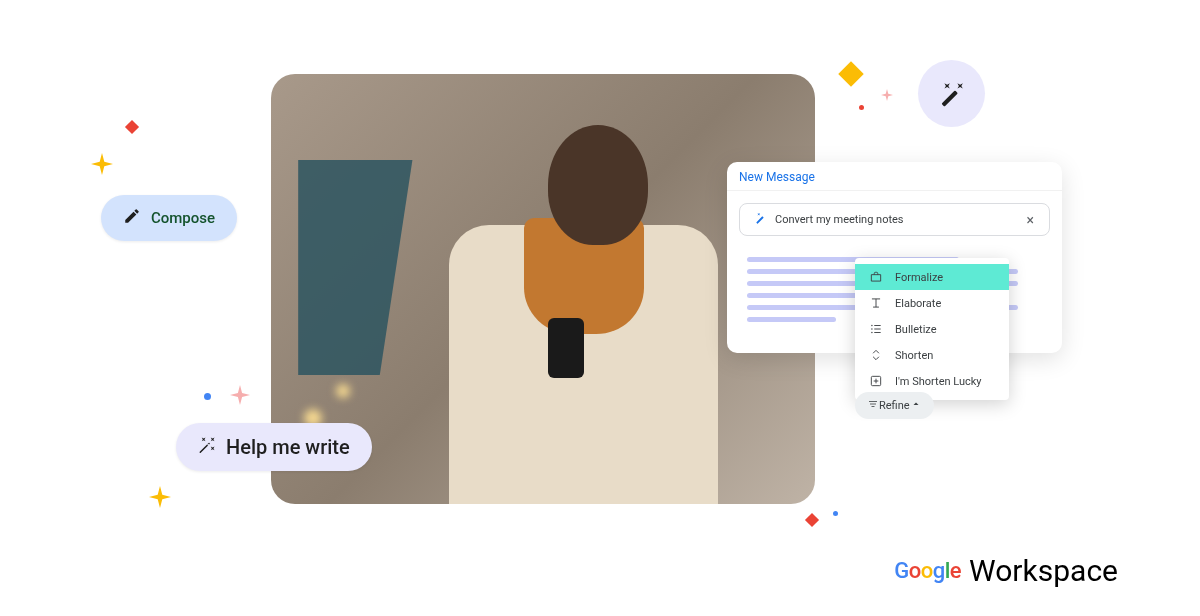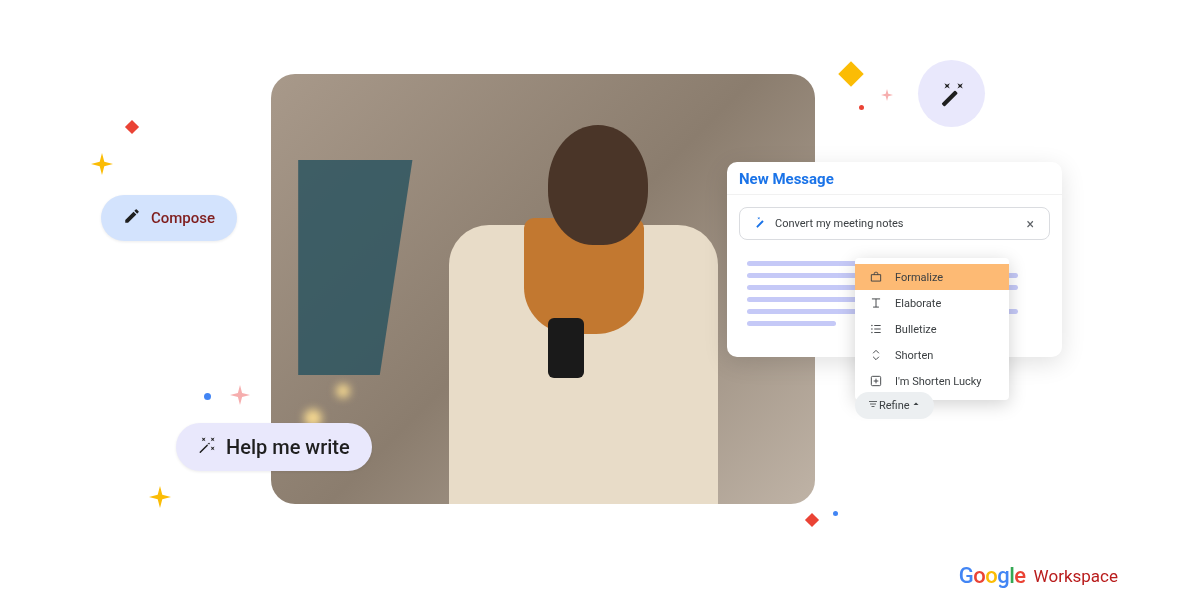--- a/index.html
+++ b/index.html
@@ -90,21 +90,21 @@
   top: 195px;
   background: #d3e3fd;
   border-radius: 24px;
   padding: 12px 22px;
   display: flex;
   align-items: center;
   gap: 10px;
   box-shadow: 0 1px 3px rgba(0,0,0,0.08);
 }
 .compose-chip .icon svg { width: 18px; height: 18px; }
-.compose-chip .label { font-size: 15px; font-weight: 500; color: #7f1d1d; }
+.compose-chip .label { font-size: 15px; font-weight: 500; color: #14532d; }
 
 .hmw-chip {
   position: absolute;
   left: 176px;
   top: 423px;
   background: #e9e8fc;
   border-radius: 24px;
   padding: 12px 22px;
   display: flex;
   align-items: center;
@@ -133,22 +133,22 @@
   left: 727px;
   top: 162px;
   width: 335px;
   background: #fff;
   border-radius: 10px;
   box-shadow: 0 6px 24px rgba(0,0,0,0.12);
   padding-bottom: 16px;
 }
 .msg-header {
   padding: 8px 12px 6px;
-  font-size: 15px;
-  font-weight: 700;
+  font-size: 12px;
+  font-weight: 400;
   color: #1a73e8;
   border-bottom: 1px solid #f1f1f1;
 }
 .msg-input {
   margin: 12px 12px 10px;
   border: 1px solid #dadce0;
   border-radius: 8px;
   padding: 8px 15px;
   display: flex;
   align-items: center;
@@ -190,21 +190,21 @@
 .dropdown-item {
   display: flex;
   align-items: center;
   gap: 12px;
   padding: 6px 14px;
   font-size: 11px;
   color: #3c4043;
   cursor: pointer;
 }
 .dropdown-item:hover, .dropdown-item.selected {
-  background: #fdba74;
+  background: #5eead4;
 }
 .dropdown-item .ico svg { width: 14px; height: 14px; display: block; }
 
 .refine-chip {
   position: absolute;
   left: 855px;
   top: 392px;
   background: #eceff1;
   border-radius: 18px;
   padding: 6px 12px;
@@ -227,22 +227,22 @@
 .google-logo {
   font-size: 22px;
   font-weight: 500;
   letter-spacing: -0.5px;
 }
 .g-b { color: #4285f4; }
 .g-r { color: #ea4335; }
 .g-y { color: #fbbc05; }
 .g-g { color: #34a853; }
 .workspace-word {
-  font-size: 17px;
-  color: #b91c1c;
+  font-size: 30px;
+  color: #000000;
   font-weight: 400;
 }
 
 .sparkle-4 {
   position: absolute;
 }
 .sparkle-4 svg { display: block; }
 
 .diamond-decor {
   position: absolute;

